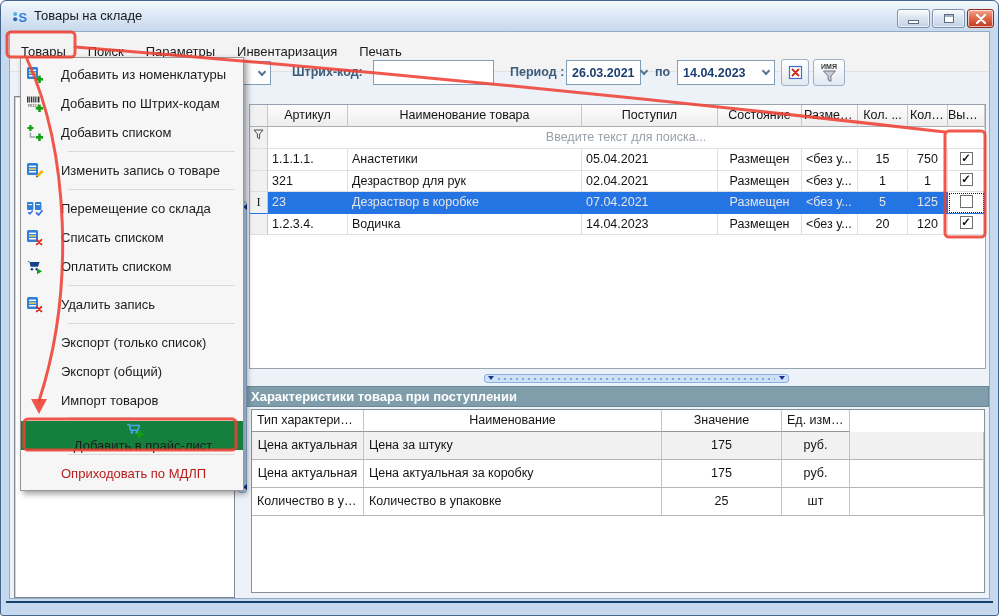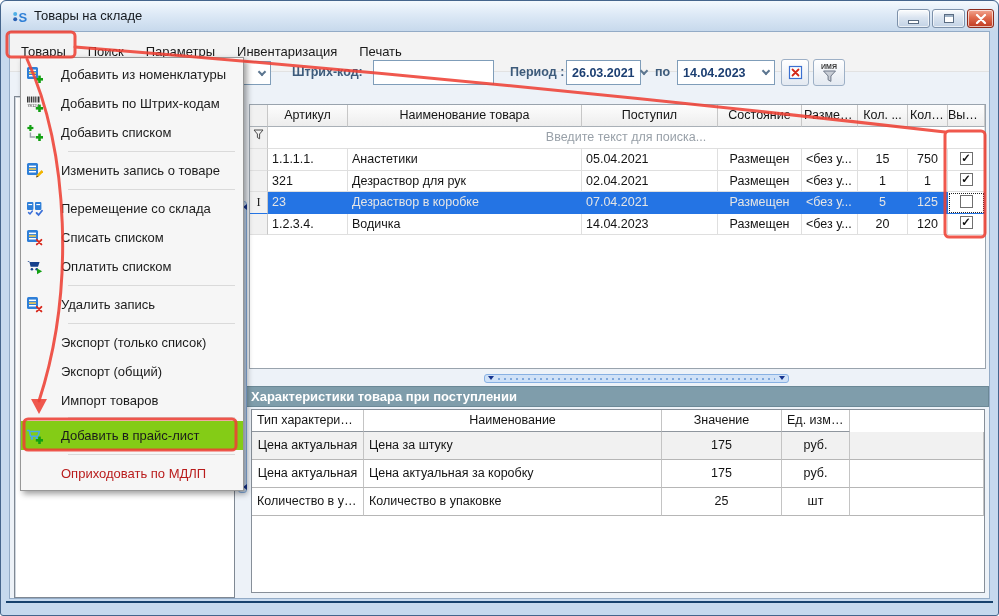--- a/index.html
+++ b/index.html
@@ -40,21 +40,21 @@
   .chev{width:6px;height:6px;border-right:2px solid #5c7690;border-bottom:2px solid #5c7690;
     transform:rotate(45deg);margin-left:auto;margin-top:-3px;flex:none;}
   .date-text{color:#1c3f72;font-weight:bold;margin-right:6px;}
   .tb-btn{position:absolute;top:58px;height:27px;border:1px solid #9db0c6;border-radius:3px;
     background:linear-gradient(#ffffff,#e3e9f1);display:flex;flex-direction:column;align-items:center;justify-content:center;}
   .imya-txt{font-size:7px;font-weight:bold;color:#3a3a3a;line-height:7px;}
   
   .menu-popup{position:absolute;left:19px;top:56px;width:224px;background:#f6f6f6;
     border:1px solid #979797;box-shadow:3px 3px 6px rgba(0,0,0,.38);padding:2px 0;z-index:20;}
   .m-item{height:29px;display:flex;align-items:center;padding-left:5px;}
-  .m-item.hl{background:#84cc16;}
+  .m-item.hl{background:#15803d;flex-direction:column;}
   .m-icon{width:18px;height:17px;flex:none;}
   .m-label{font-size:13px;color:#1b1b1b;margin-left:17px;white-space:nowrap;}
   .m-item.dis .m-label{color:#b91c1c;}
   .m-sep{height:1px;background:#dadada;margin:4px 8px 4px 47px;}
   .m-sep.tight{margin:2px 8px 3px 47px;}
   
   .vsplit{position:absolute;left:237px;top:200px;width:9px;height:292px;background:#cfe1f7;
     border:1px solid #88b1e3;border-radius:3px;
     background-image:repeating-linear-gradient(180deg,#7fa8dc 0 2px,transparent 2px 6px);
     background-size:2px calc(100% - 26px);background-position:center 13px;background-repeat:no-repeat;z-index:5;}

